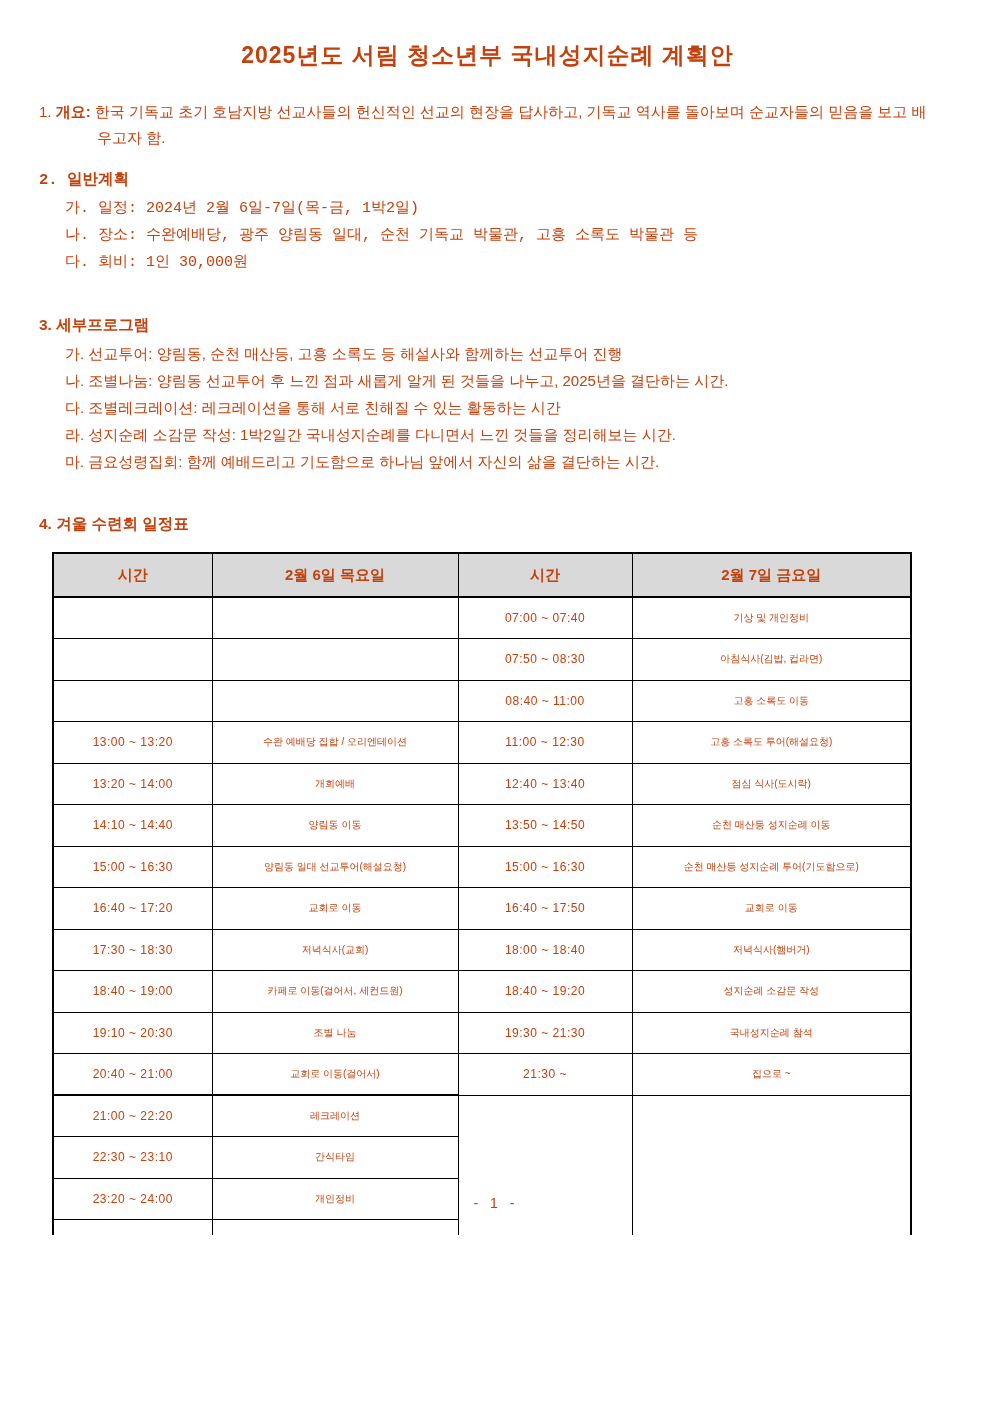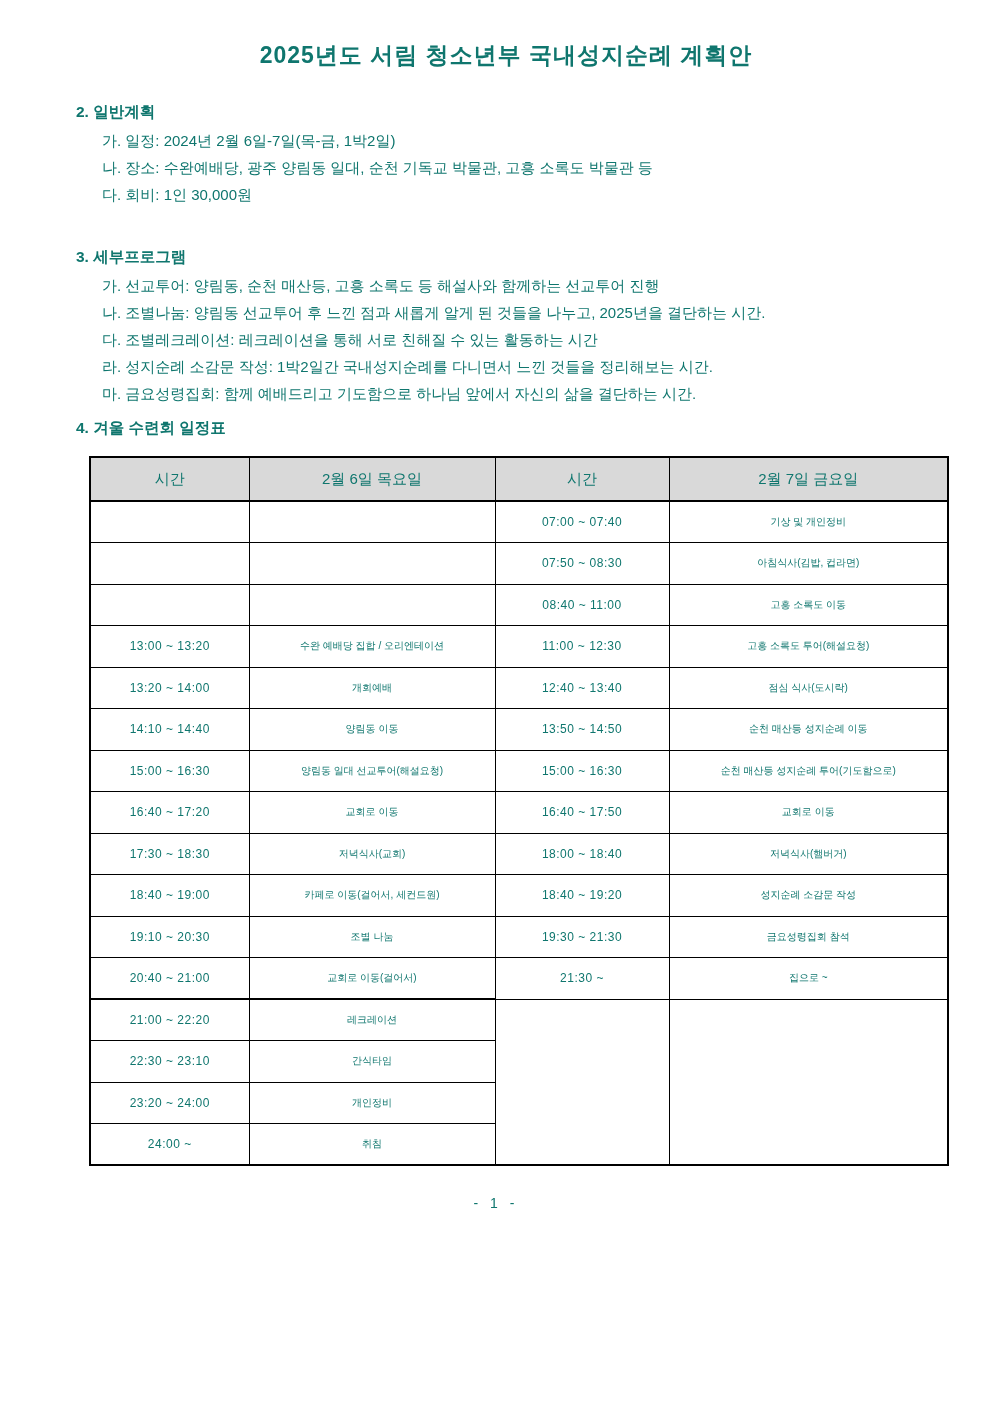--- a/index.html
+++ b/index.html
@@ -1,23 +1,23 @@
 <!DOCTYPE html>
 <html><head>
 <meta charset="utf-8">
 <style>
   html,body{margin:0;padding:0;background:#ffffff;}
   .page{
     position:relative;
     width:992px;height:1235px;
     background:#ffffff;
-    color:#0f766e;
+    color:#c2410c;
     font-family:"Liberation Sans","DejaVu Sans",sans-serif;
     box-sizing:border-box;
-    padding:38px 56px 0 76px;
+    padding:38px 56px 0 39px;
     overflow:hidden;
   }
   .doc-title{
     text-align:center;
     font-size:23px;
     font-weight:bold;
     letter-spacing:1px;
     margin:0;
     padding-top:2px;
   }
@@ -28,44 +28,44 @@
     text-indent:-58px;
     margin:0;
   }
   .overview-para .sec-num{font-weight:normal;}
   .overview-para .sec-head{font-weight:bold;}
   .sec-heading{
     font-weight:bold;
     font-size:15.5px;
     margin:0;
   }
-  .sec-general{margin-top:28px;}
+  .sec-general{margin-top:16px;font-family:Liberation Mono, monospace;}
   .sec-program{margin-top:36px;}
-  .sec-schedule{margin-top:8px;}
+  .sec-schedule{margin-top:36px;}
   .item-list{margin:2px 0 0 0;padding-left:26px;}
   .item-list div{line-height:27px;}
   .schedule-table{
     border-collapse:collapse;
     table-layout:fixed;
     width:858px;
     margin:15px 0 0 13px;
     border:2.5px solid #000;
   }
   .schedule-table th,.schedule-table td{
     border:1px solid #000;
     text-align:center;
     vertical-align:middle;
     overflow:hidden;
     white-space:nowrap;
     padding:0 2px;
     box-sizing:border-box;
   }
   .schedule-table th{
     background:#d9d9d9;
-    font-weight:normal;
+    font-weight:bold;
     font-size:15px;
     height:44px;
     border-bottom:2.5px solid #000;
   }
   .schedule-table td{height:41.5px;font-size:10px;}
   .schedule-table td.time{font-size:12px;letter-spacing:0.5px;}
   .schedule-table tr.thick-bottom td.left-day{border-bottom:2.5px solid #000;}
   .footer{
     position:absolute;
     bottom:24px;left:0;right:0;
@@ -74,20 +74,27 @@
     letter-spacing:4px;
   }
 </style>
 </head>
 <body>
 
 <div class="page">
 
   <h1 class="doc-title">2025년도 서림 청소년부 국내성지순례 계획안</h1>
 
+  <div class="sec sec-overview">
+    <p class="overview-para">
+      <span class="sec-num">1.</span>
+      <span class="sec-head">개요:</span>
+      <span>한국 기독교 초기 호남지방 선교사들의 헌신적인 선교의 현장을 답사하고, 기독교 역사를 돌아보며 순교자들의 믿음을 보고 배우고자 함.</span>
+    </p>
+  </div>
 
   <div class="sec sec-general">
     <p class="sec-heading">
       <span>2.</span>
       <span>일반계획</span>
     </p>
     <div class="item-list">
       <div>가. 일정: 2024년 2월 6일-7일(목-금, 1박2일)</div>
       <div>나. 장소: 수완예배당, 광주 양림동 일대, 순천 기독교 박물관, 고흥 소록도 박물관 등</div>
       <div>다. 회비: 1인 30,000원</div>
@@ -187,21 +194,21 @@
         <tr>
           <td class="time left-day">18:40 ~ 19:00</td>
           <td class="left-day">카페로 이동(걸어서, 세컨드원)</td>
           <td class="time">18:40 ~ 19:20</td>
           <td>성지순례 소감문 작성</td>
         </tr>
         <tr>
           <td class="time left-day">19:10 ~ 20:30</td>
           <td class="left-day">조별 나눔</td>
           <td class="time">19:30 ~ 21:30</td>
-          <td>금요성령집회 참석</td>
+          <td>국내성지순례 참석</td>
         </tr>
         <tr class="thick-bottom">
           <td class="time left-day">20:40 ~ 21:00</td>
           <td class="left-day">교회로 이동(걸어서)</td>
           <td class="time">21:30 ~</td>
           <td>집으로 ~</td>
         </tr>
         <tr>
           <td class="time left-day">21:00 ~ 22:20</td>
           <td class="left-day">레크레이션</td>

